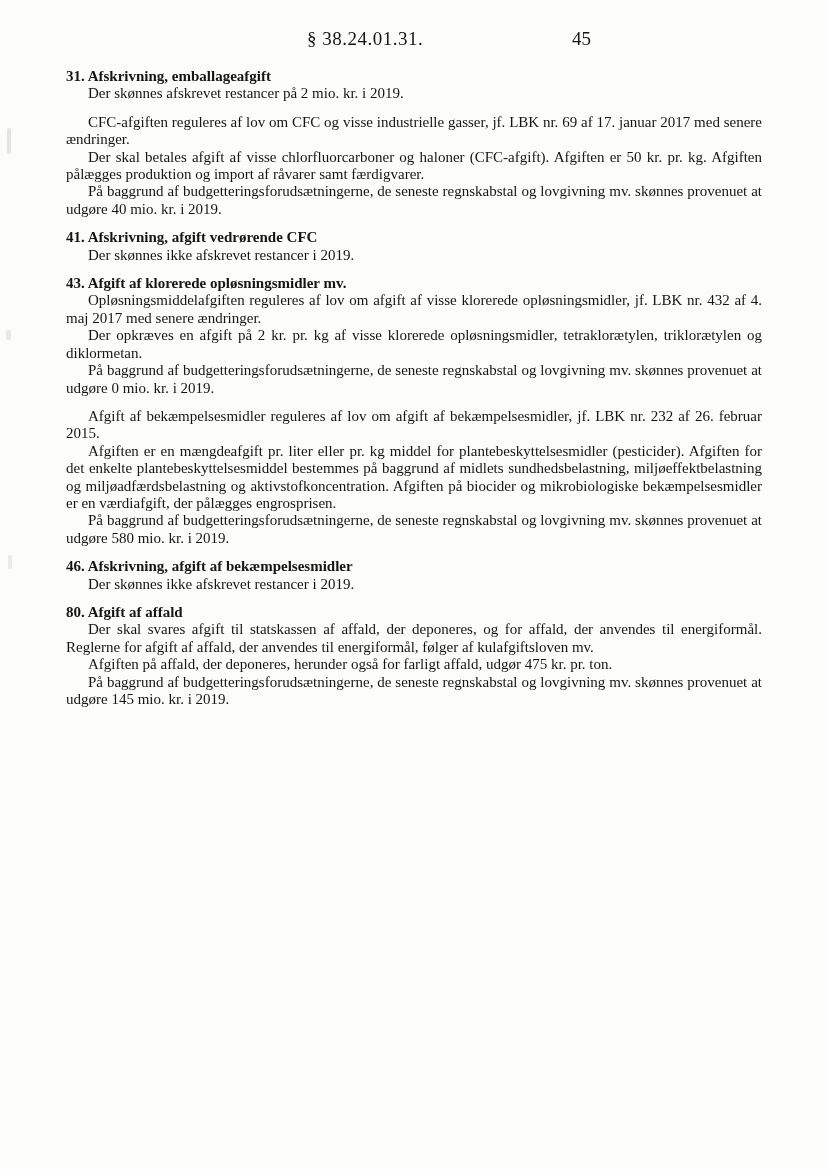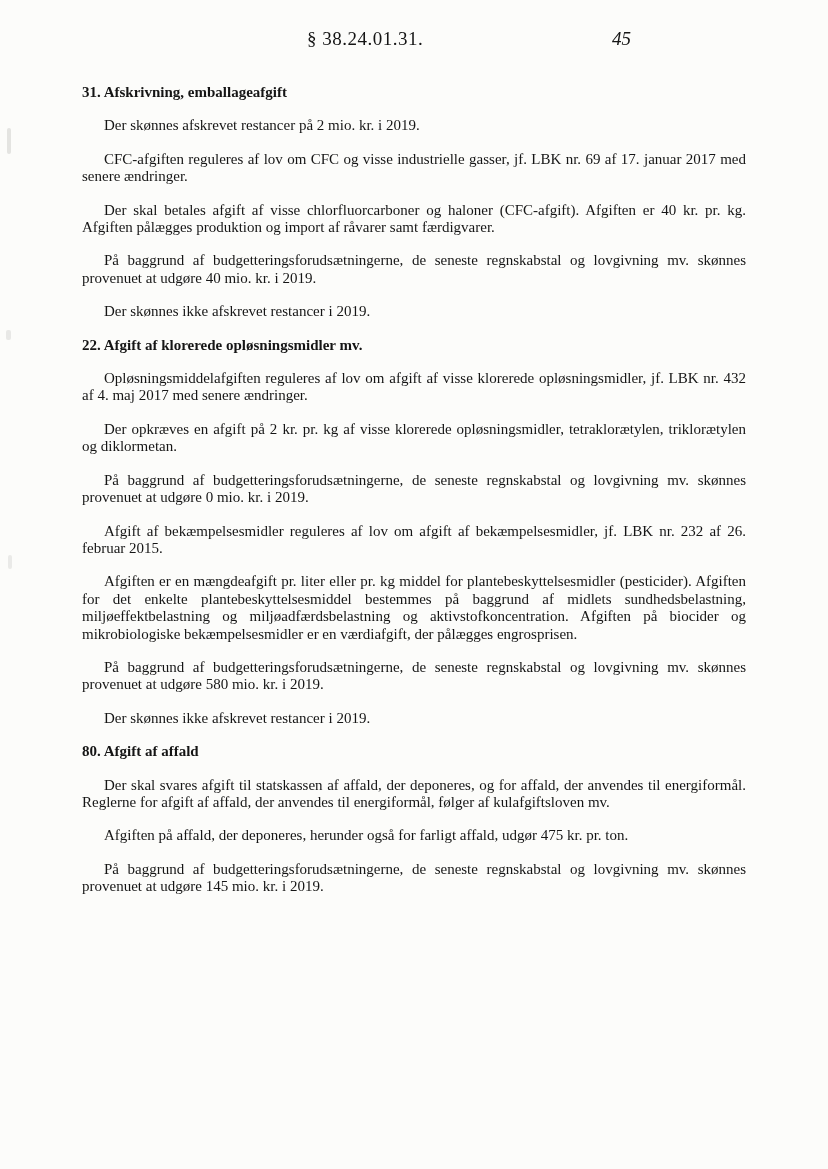--- a/index.html
+++ b/index.html
@@ -27,46 +27,45 @@
     padding-left: 25px;
   }
   .doc-header .section-ref {
     position: absolute;
     left: 307px;
     top: 0;
     letter-spacing: 0.5px;
   }
   .doc-header .page-number {
     position: absolute;
-    left: 612px;
+    left: 572px;
     top: 0;
-    font-style: italic;
   }
   .doc-body {
     position: absolute;
     top: 68px;
     left: 66px;
     width: 696px;
   }
   .doc-section {
     margin-top: 11px;
   }
   .doc-section:first-child {
     margin-top: 0;
   }
   .sec-heading {
     font-size: 15px;
     font-weight: bold;
-    margin: 16px;
+    margin: 0;
     line-height: 17.4px;
     text-align: left;
     font-family: Liberation Serif, serif;
   }
   .sec-para {
-    margin: 16px;
+    margin: 0;
     font-size: 15px;
     line-height: 17.4px;
     text-align: justify;
     text-indent: 22px;
   }
   .scan-artifact {
     position: absolute;
     background: #9a9a96;
     opacity: 0.55;
     border-radius: 2px;
@@ -88,38 +87,40 @@
     <span class="page-number">45</span>
   </div>
 
   <div class="doc-body">
       <section class="doc-section">
         <h2 class="sec-heading">31. Afskrivning, emballageafgift</h2>
         <p class="sec-para">Der skønnes afskrevet restancer på 2 mio. kr. i 2019.</p>
       </section>
       <section class="doc-section">
         <p class="sec-para">CFC-afgiften reguleres af lov om CFC og visse industrielle gasser, jf. LBK nr. 69 af 17. januar 2017 med senere ændringer.</p>
-        <p class="sec-para">Der skal betales afgift af visse chlorfluorcarboner og haloner (CFC-afgift). Afgiften er 40 kr. pr. kg. Afgiften pålægges produktion og import af råvarer samt færdigvarer.</p>
+        <p class="sec-para">Der skal betales afgift af visse chlorfluorcarboner og haloner (CFC-afgift). Afgiften er 50 kr. pr. kg. Afgiften pålægges produktion og import af råvarer samt færdigvarer.</p>
         <p class="sec-para">På baggrund af budgetteringsforudsætningerne, de seneste regnskabstal og lovgivning mv. skønnes provenuet at udgøre 40 mio. kr. i 2019.</p>
       </section>
       <section class="doc-section">
+        <h2 class="sec-heading">41. Afskrivning, afgift vedrørende CFC</h2>
         <p class="sec-para">Der skønnes ikke afskrevet restancer i 2019.</p>
       </section>
       <section class="doc-section">
-        <h2 class="sec-heading">22. Afgift af klorerede opløsningsmidler mv.</h2>
+        <h2 class="sec-heading">43. Afgift af klorerede opløsningsmidler mv.</h2>
         <p class="sec-para">Opløsningsmiddelafgiften reguleres af lov om afgift af visse klorerede opløsningsmidler, jf. LBK nr. 432 af 4. maj 2017 med senere ændringer.</p>
         <p class="sec-para">Der opkræves en afgift på 2 kr. pr. kg af visse klorerede opløsningsmidler, tetraklorætylen, triklorætylen og diklormetan.</p>
         <p class="sec-para">På baggrund af budgetteringsforudsætningerne, de seneste regnskabstal og lovgivning mv. skønnes provenuet at udgøre 0 mio. kr. i 2019.</p>
       </section>
       <section class="doc-section">
         <p class="sec-para">Afgift af bekæmpelsesmidler reguleres af lov om afgift af bekæmpelsesmidler, jf. LBK nr. 232 af 26. februar 2015.</p>
         <p class="sec-para">Afgiften er en mængdeafgift pr. liter eller pr. kg middel for plantebeskyttelsesmidler (pesticider). Afgiften for det enkelte plantebeskyttelsesmiddel bestemmes på baggrund af midlets sundhedsbelastning, miljøeffektbelastning og miljøadfærdsbelastning og aktivstofkoncentration. Afgiften på biocider og mikrobiologiske bekæmpelsesmidler er en værdiafgift, der pålægges engrosprisen.</p>
         <p class="sec-para">På baggrund af budgetteringsforudsætningerne, de seneste regnskabstal og lovgivning mv. skønnes provenuet at udgøre 580 mio. kr. i 2019.</p>
       </section>
       <section class="doc-section">
+        <h2 class="sec-heading">46. Afskrivning, afgift af bekæmpelsesmidler</h2>
         <p class="sec-para">Der skønnes ikke afskrevet restancer i 2019.</p>
       </section>
       <section class="doc-section">
         <h2 class="sec-heading">80. Afgift af affald</h2>
         <p class="sec-para">Der skal svares afgift til statskassen af affald, der deponeres, og for affald, der anvendes til energiformål. Reglerne for afgift af affald, der anvendes til energiformål, følger af kulafgiftsloven mv.</p>
         <p class="sec-para">Afgiften på affald, der deponeres, herunder også for farligt affald, udgør 475 kr. pr. ton.</p>
         <p class="sec-para">På baggrund af budgetteringsforudsætningerne, de seneste regnskabstal og lovgivning mv. skønnes provenuet at udgøre 145 mio. kr. i 2019.</p>
       </section>
     </div>
 </div>

